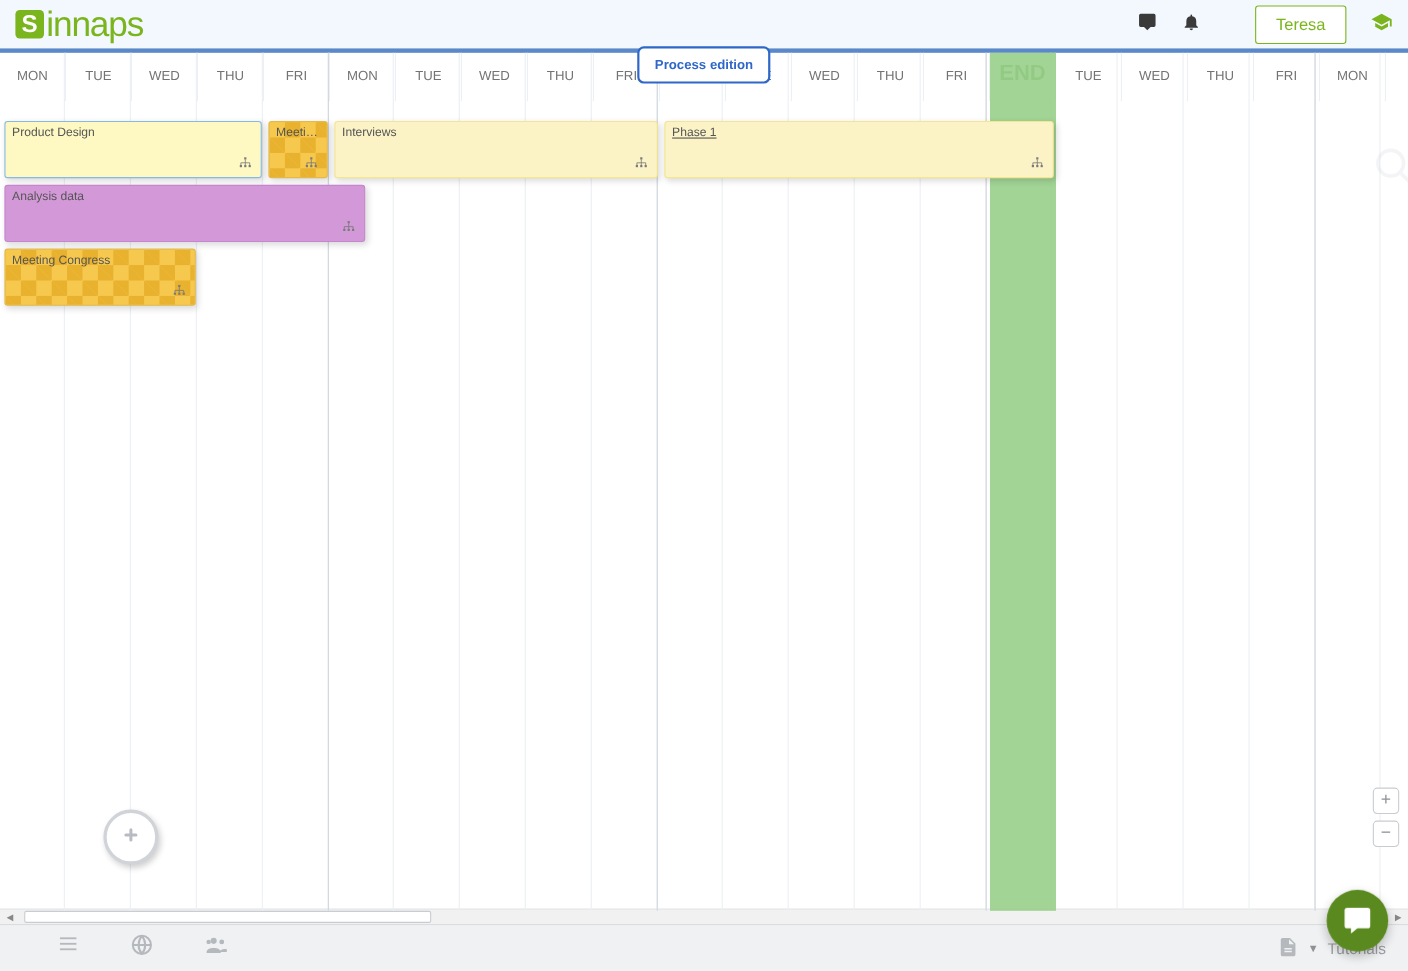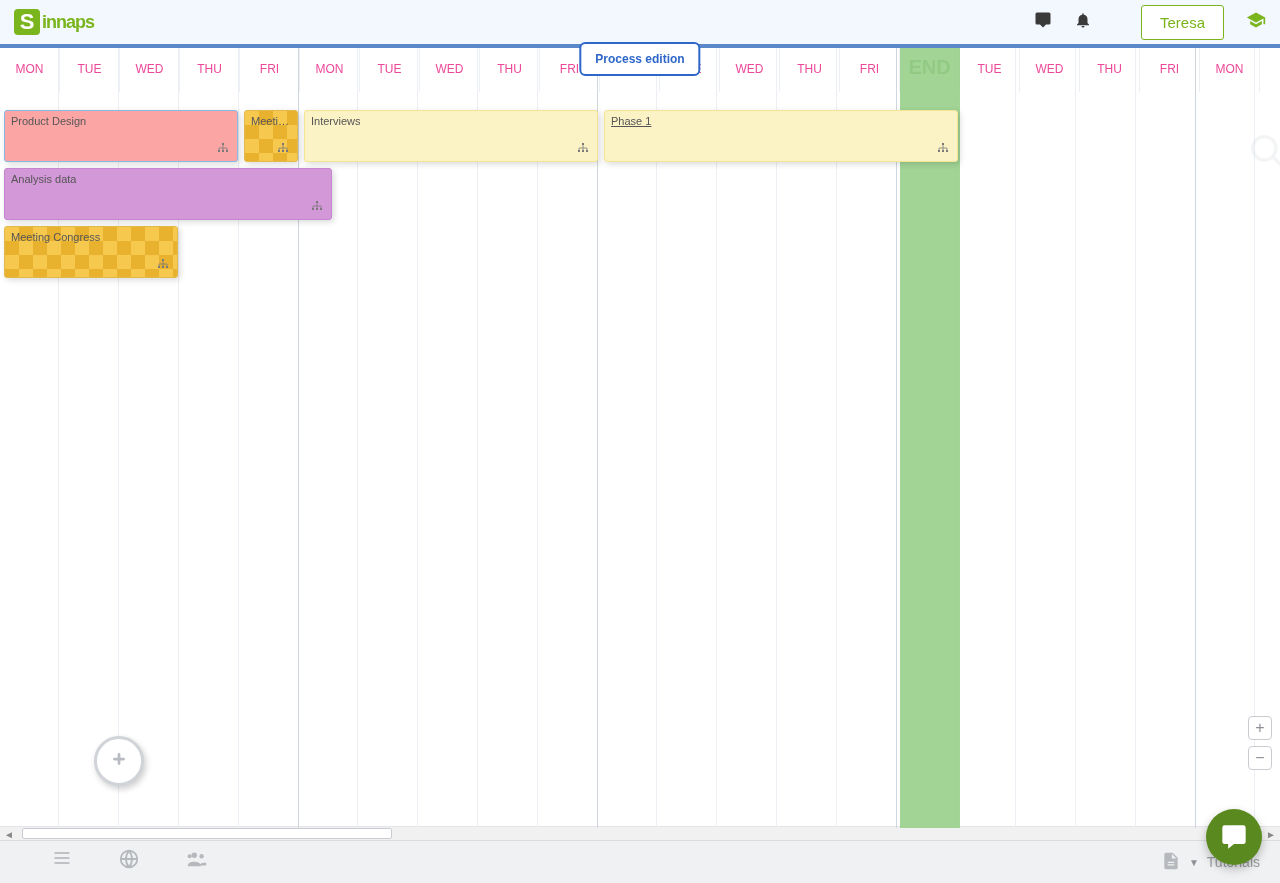--- a/index.html
+++ b/index.html
@@ -8,21 +8,21 @@
   .header {
     height: 44px; background: #f3f7fe; display: flex; align-items: center;
     padding: 0 14px; justify-content: space-between;
   }
   .logo { display: flex; align-items: center; gap: 2px; }
   .logo-badge {
     width: 26px; height: 26px; background: #7ab51d; border-radius: 4px;
     color: #fff; font-weight: 700; font-size: 22px; display: flex;
     align-items: center; justify-content: center; line-height: 1;
   }
-  .logo-text { color: #7ab51d; font-weight: 700; font-size: 18px; letter-spacing: -1px; }
+  .logo-text { color: #7ab51d; font-weight: 400; font-size: 32px; letter-spacing: -1px; }
   .header-right { display: flex; align-items: center; gap: 22px; }
   .hdr-icon { color: #3a3a3a; font-size: 18px; cursor: pointer; }
   .user-btn {
     border: 1px solid #7ab51d; color: #7ab51d; background: #fff;
     padding: 8px 18px; border-radius: 3px; font-size: 15px; cursor: pointer; margin-left: 27px;
   }
   .grad-icon { color: #7ab51d; font-size: 18px; cursor: pointer; }
   .divider-blue { height: 4px; background: #5a88c8; position: relative; }
   .process-pill {
     position: absolute; left: 50%; top: -2px; transform: translateX(-50%);
@@ -30,21 +30,21 @@
     border-radius: 6px; font-size: 12px; font-weight: 600;
     padding: 8px 14px; z-index: 50;
   }
   
   .timeline-wrap { position: relative; height: 792px; }
   .day-header {
     position: absolute; top: 0; left: 0; right: 0; height: 44px;
     display: flex;
   }
   .day-cell {
-    flex: 0 0 60px; text-align: center; font-size: 12px; color: #ec4899;
+    flex: 0 0 60px; text-align: center; font-size: 12px; color: #737373;
     padding-top: 14px; border-right: 1px solid #eceff3;
   }
   .day-cell.end { color: #6a9a54; font-size: 20px; font-weight: 700; padding-top: 8px; }
   .week-header {
     position: absolute; top: 44px; left: 0; right: 0; height: 16px;
   }
   .week-label { position: absolute; font-size: 10px; color: #9aa0a6; top: 0; }
   .grid {
     position: absolute; top: 0; left: 0; right: 0; bottom: 12px;
     display: flex; z-index: 1;
@@ -58,21 +58,21 @@
   .tasks { position: absolute; top: 62px; left: 2px; right: 0; z-index: 5; }
   .task {
     position: absolute; height: 52px; border-radius: 3px;
     font-size: 11px; color: #555; padding: 4px 6px;
     box-shadow: 2px 2px 6px rgba(0,0,0,0.15);
     overflow: hidden; white-space: nowrap;
   }
   .task .sitemap {
     position: absolute; bottom: 4px; right: 8px; color: #7a7a7a; font-size: 12px;
   }
-  .t-blue   { background: #fca5a5; border: 1px solid #86b9e4; }
+  .t-blue   { background: #fef9c3; border: 1px solid #86b9e4; }
   .t-cream  { background: #fbf2c5; border: 1px solid #f3e592; }
   .t-purple { background: #d398d7; border: 1px solid #c885cf; }
   .t-checker {
     border: 1px solid #e3b94c;
     background-color: #f6c84d;
     background-image:
       linear-gradient(45deg, #e8b12e 25%, transparent 25%, transparent 75%, #e8b12e 75%, #e8b12e),
       linear-gradient(45deg, #e8b12e 25%, transparent 25%, transparent 75%, #e8b12e 75%, #e8b12e);
     background-size: 28px 28px;
     background-position: 0 0, 14px 14px;

